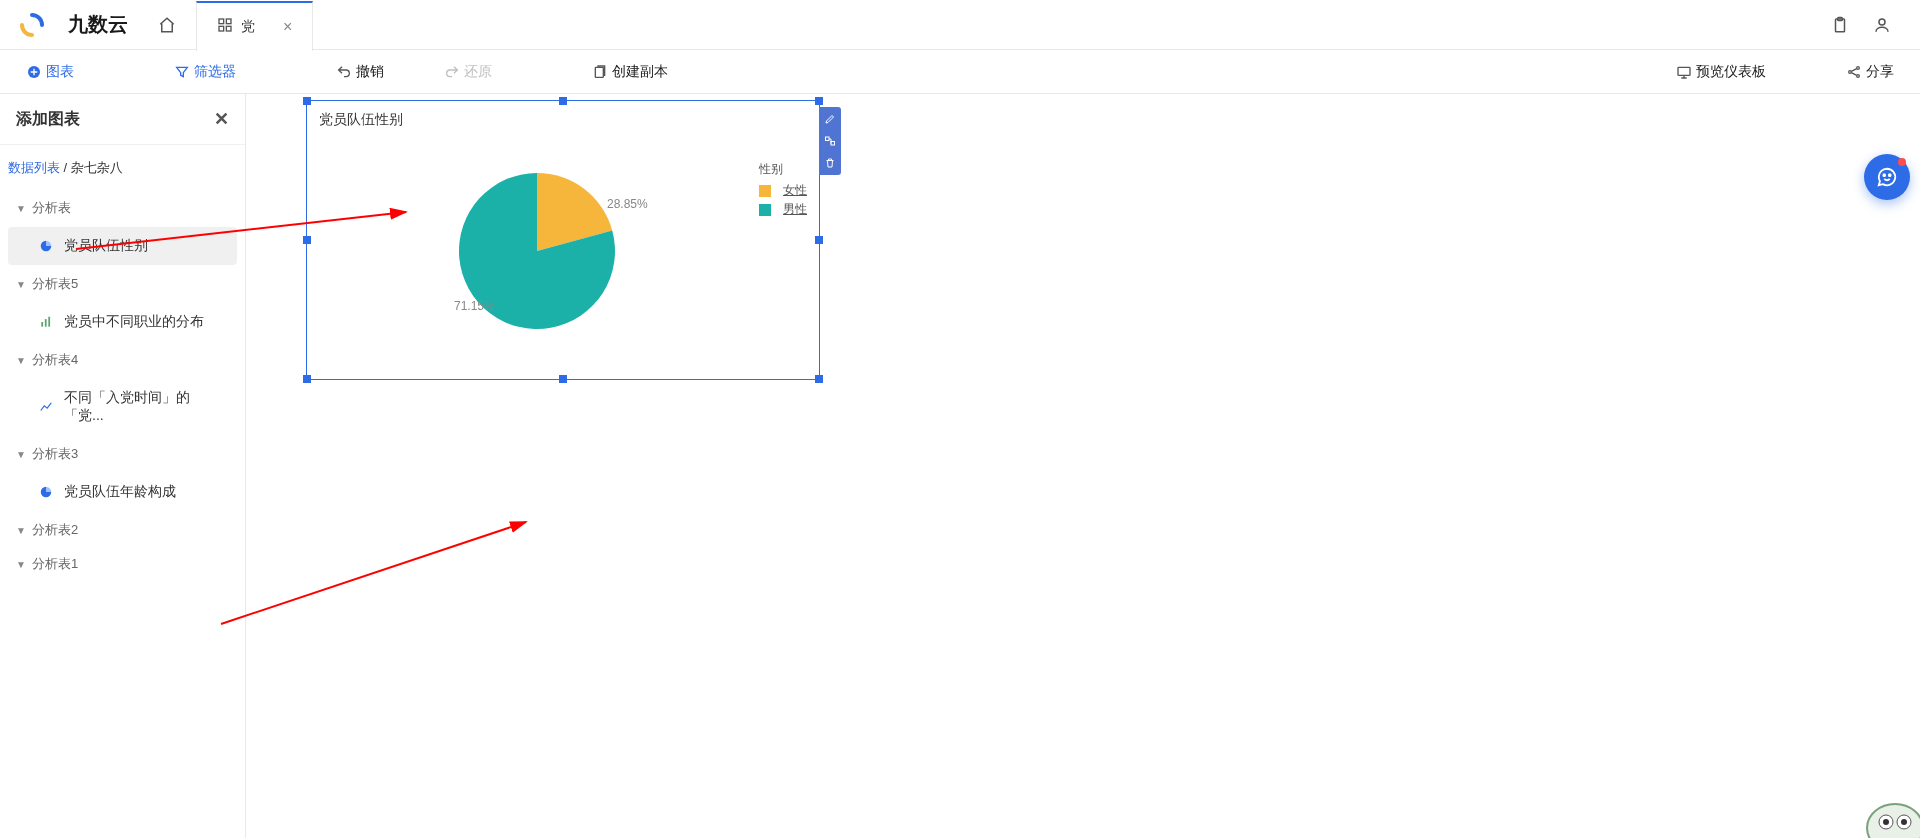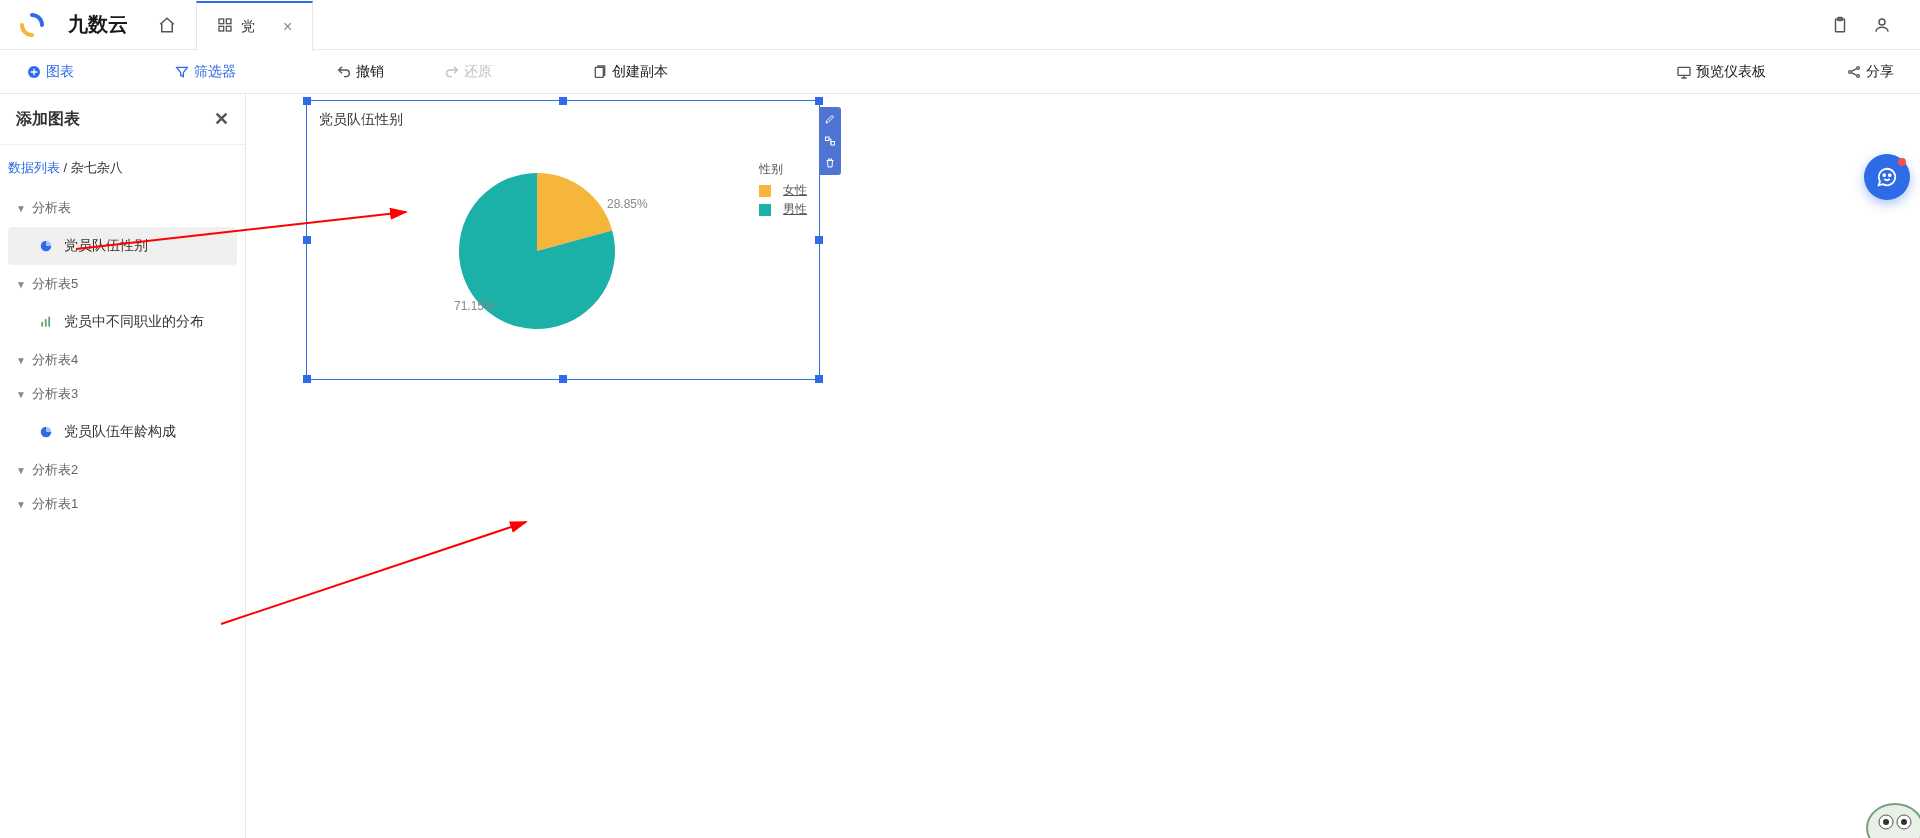--- a/index.html
+++ b/index.html
@@ -206,20 +206,28 @@
               <rect x="4" y="12" width="3" height="8" fill="#5aa36a"></rect>
               <rect x="10" y="7" width="3" height="13" fill="#5aa36a"></rect>
               <rect x="16" y="3" width="3" height="17" fill="#5aa36a"></rect>
             </svg>
           </span>
           <span>党员中不同职业的分布</span>
         </div>
         <div class="group-head">
           <span class="caret">▼</span>
           <span>分析表4</span>
+        </div>
+        <div class="item-row">
+          <span class="item-icon">
+            <svg width="14" height="14" viewBox="0 0 24 24" fill="none" stroke="#2e6be6" stroke-width="2">
+              <polyline points="3,18 9,10 14,14 21,5"></polyline>
+            </svg>
+          </span>
+          <span>不同「入党时间」的「党...</span>
         </div>
         <div class="group-head">
           <span class="caret">▼</span>
           <span>分析表3</span>
         </div>
         <div class="item-row">
           <span class="item-icon">
             <svg width="14" height="14" viewBox="0 0 24 24">
               <path d="M12 3a9 9 0 1 0 9 9h-9z" fill="#2e6be6"></path>
               <path d="M12 3v9h9a9 9 0 0 0-9-9z" fill="#9cc1ff"></path>

